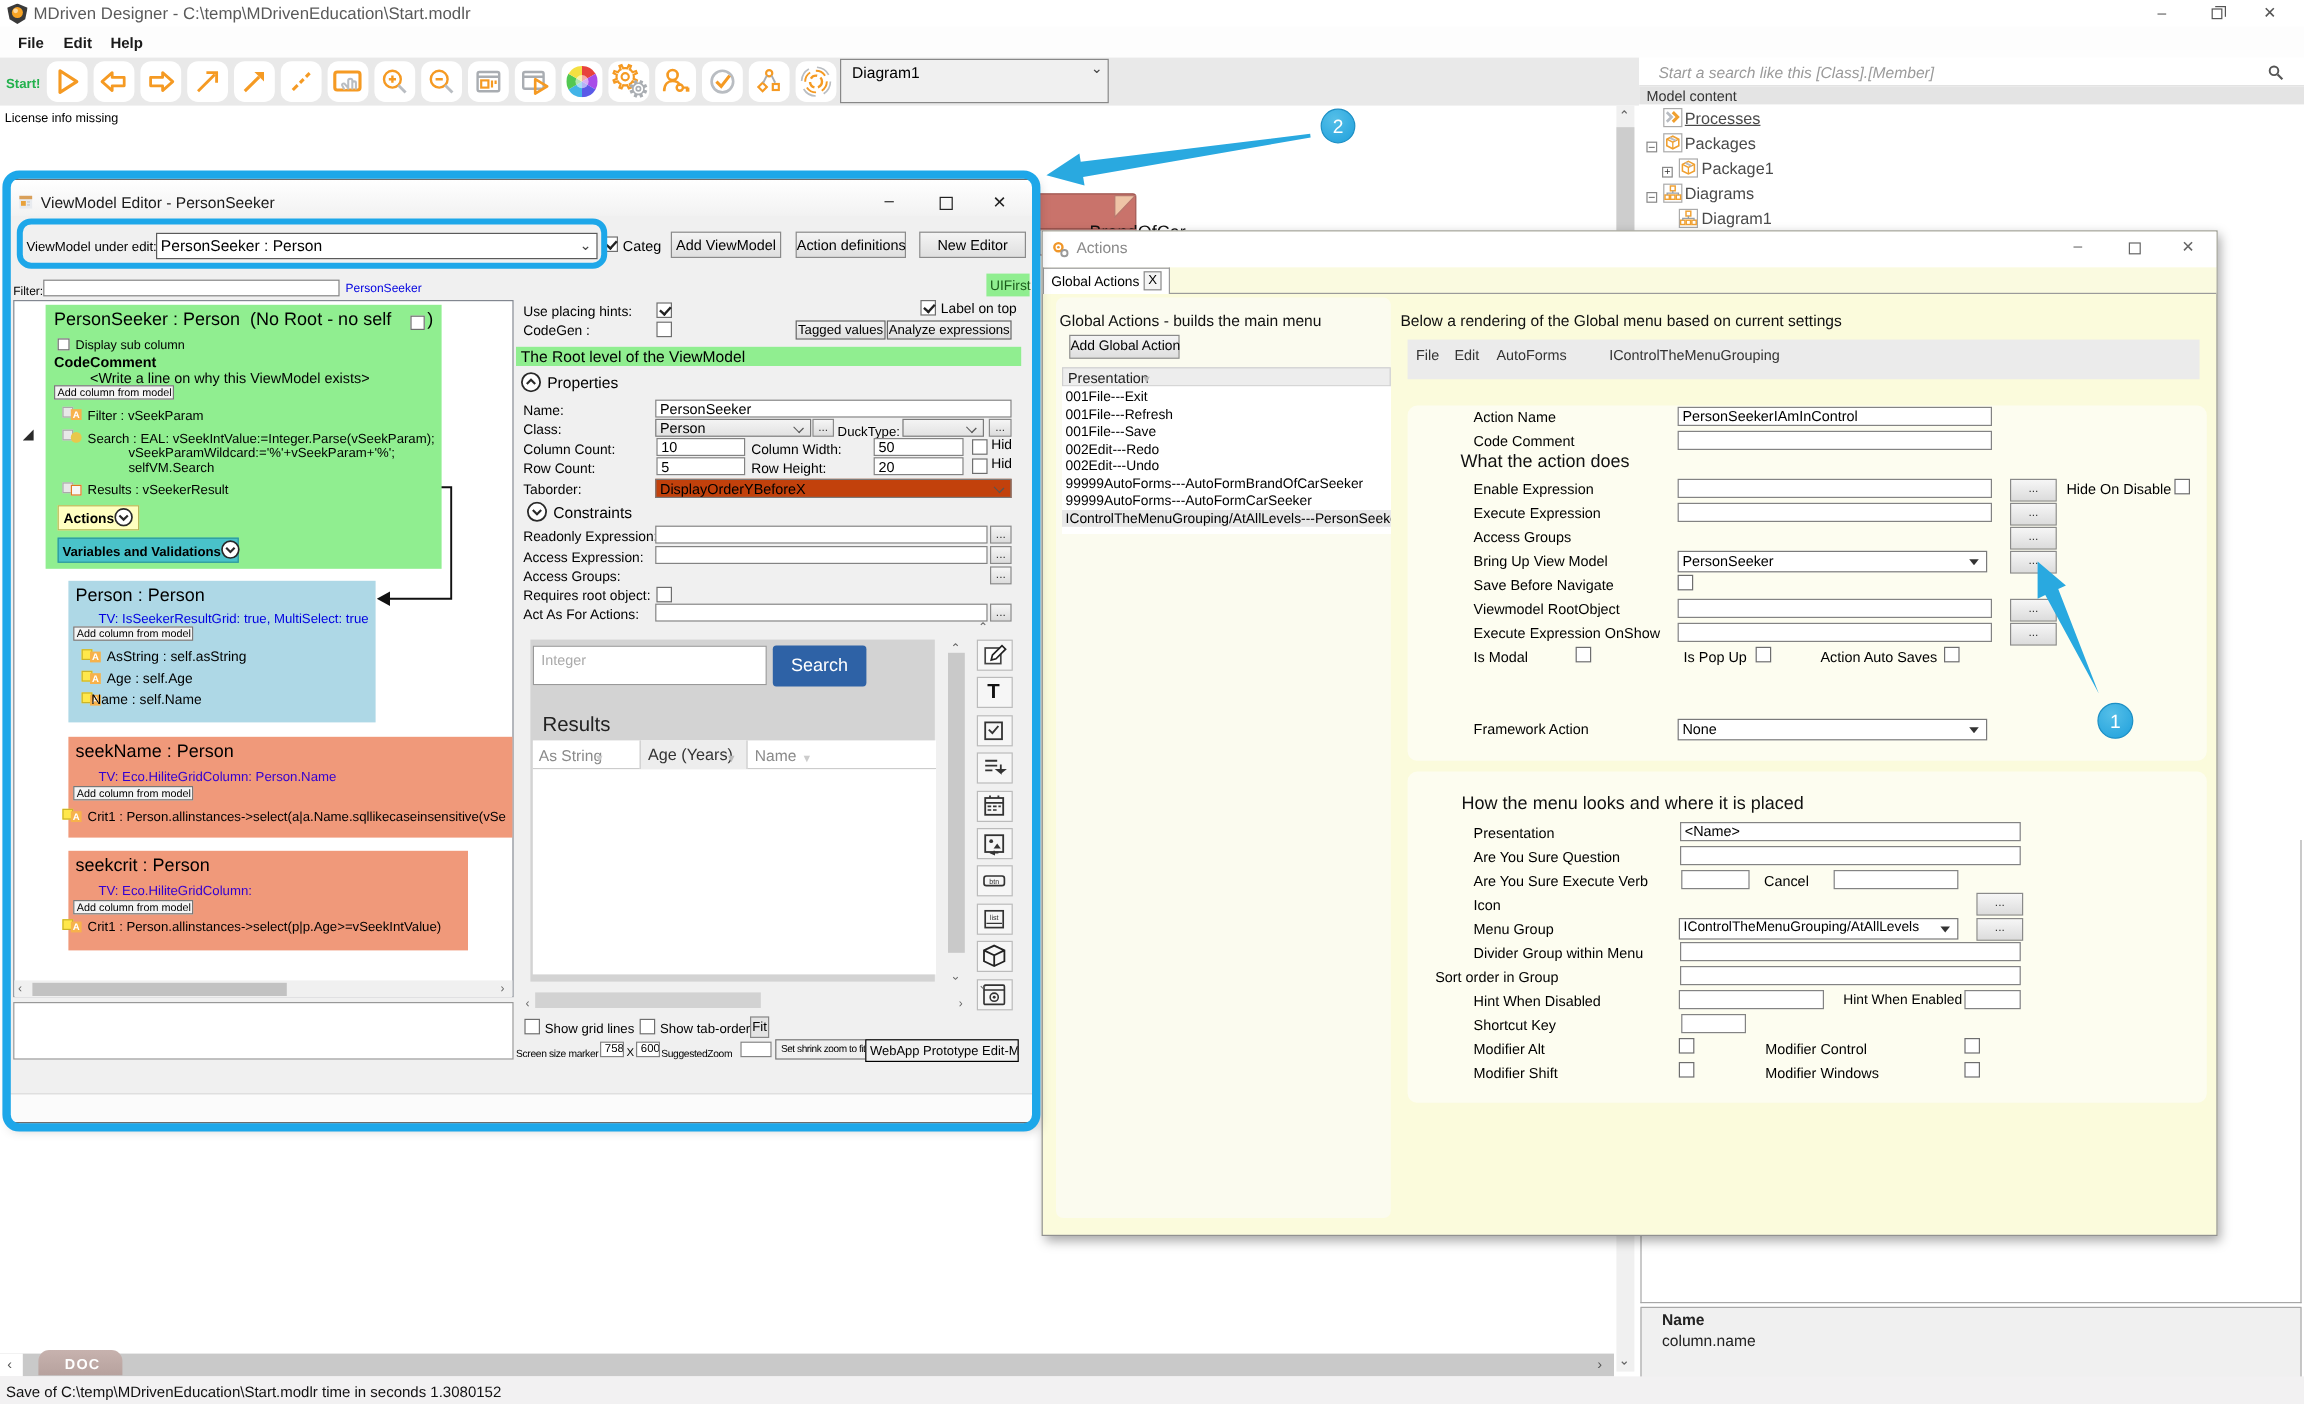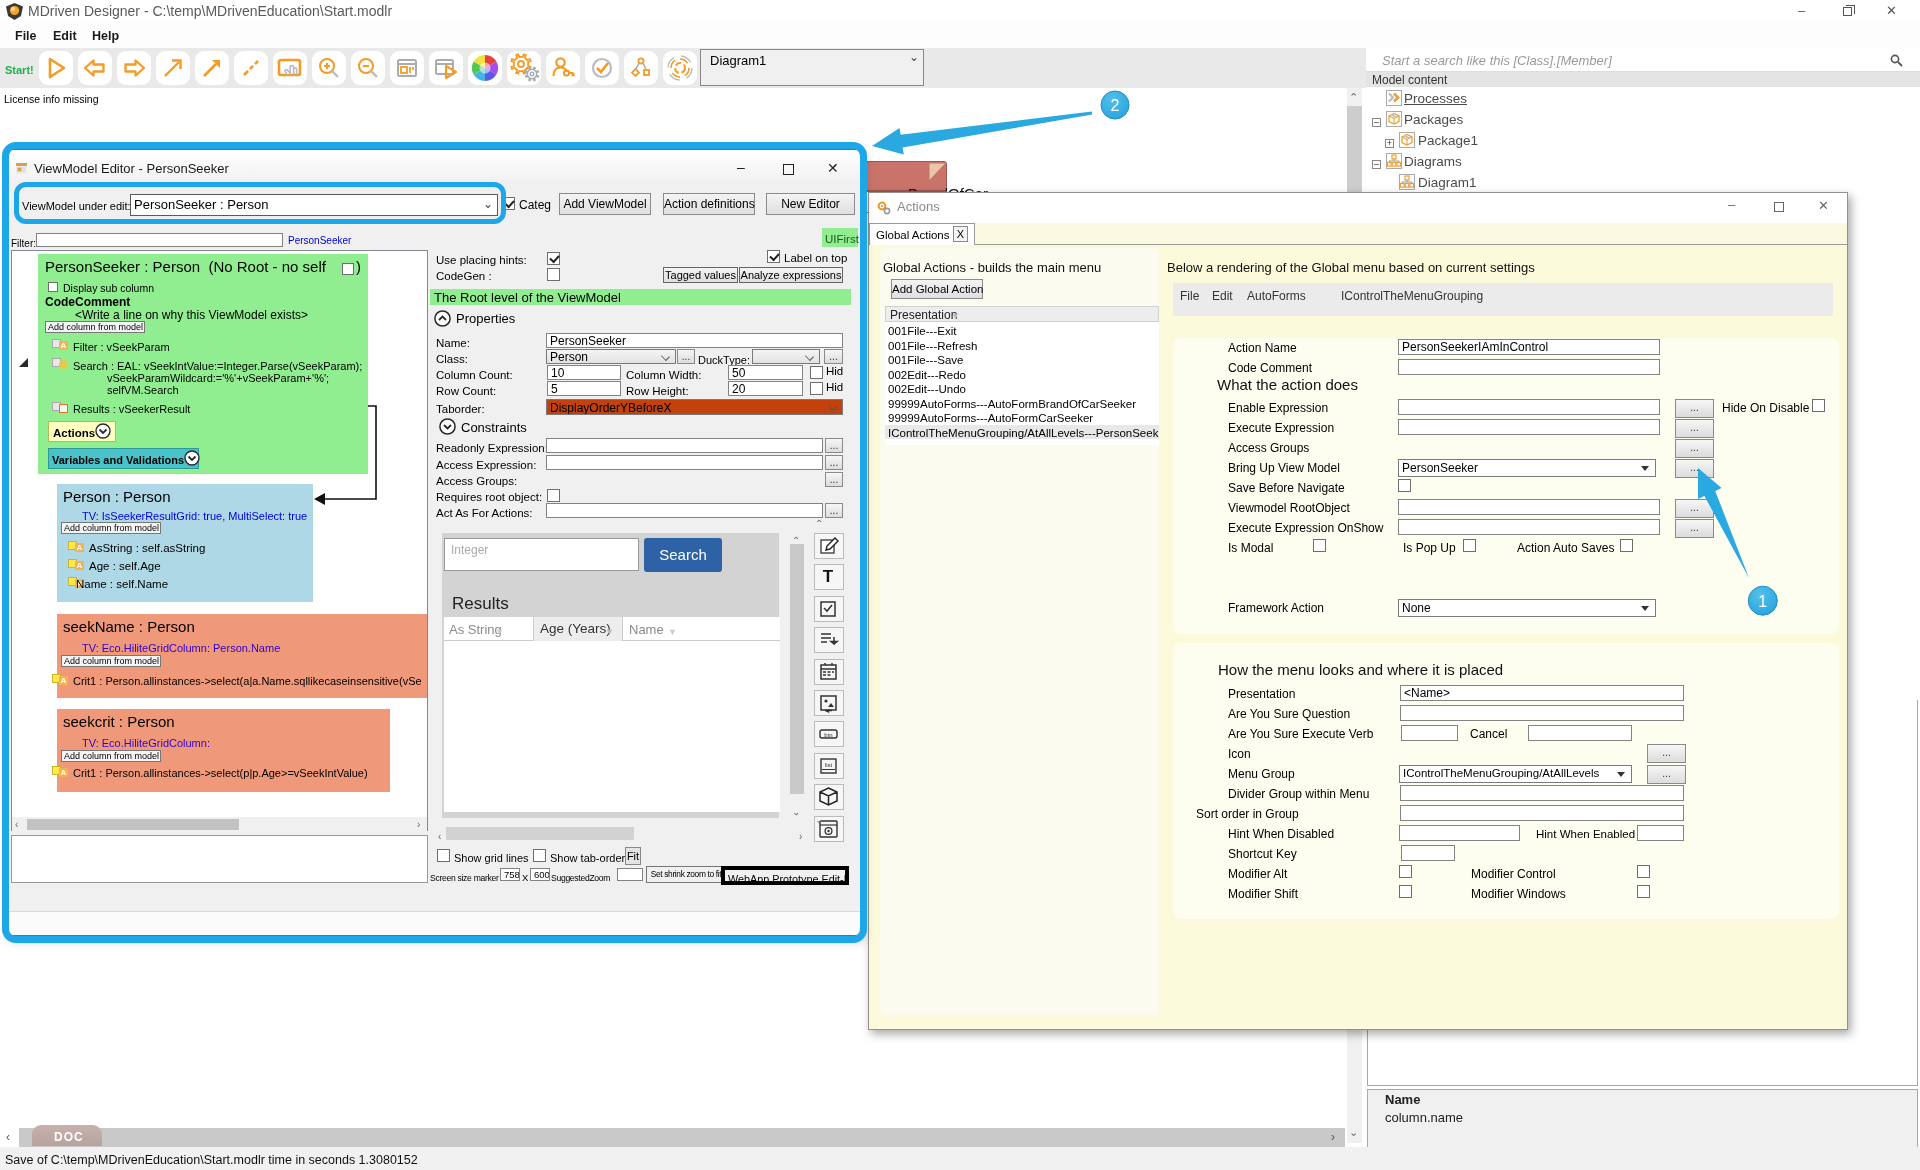--- a/index.html
+++ b/index.html
@@ -595,21 +595,21 @@
 <div class="cb" style="left:533px;top:849px;"></div>
 <div class="lbl" style="left:550px;top:851px;font-size:11px;">Show tab-order</div>
 <div class="abs" style="left:625px;top:847px;width:16px;height:18px;background:#e4e4e4;border:1px solid #888;font-size:11px;line-height:16px;text-align:center;">Fit</div>
 <div class="lbl" style="left:430px;top:871px;font-size:8.6px;letter-spacing:-0.3px;">Screen size marker</div>
 <div class="inp" style="left:500px;top:868px;width:20px;height:13px;font-size:9.5px;line-height:9px;">758</div>
 <div class="lbl" style="left:522px;top:871px;font-size:9.5px;">X</div>
 <div class="inp" style="left:530px;top:868px;width:20px;height:13px;font-size:9.5px;line-height:9px;">600</div>
 <div class="lbl" style="left:551px;top:871px;font-size:8.6px;letter-spacing:-0.3px;">SuggestedZoom</div>
 <div class="inp" style="left:617px;top:868px;width:26px;height:13px;"></div>
 <div class="abs" style="left:646px;top:866px;width:80px;height:17px;background:#f0f0f0;border:1px solid #777;font-size:8.4px;letter-spacing:-0.35px;line-height:15px;text-align:center;white-space:nowrap;">Set shrink zoom to fit</div>
-<div class="abs" style="left:721px;top:866px;width:128px;height:19px;background:#f0f0f0;border:4px solid #000000;font-size:10.8px;line-height:19px;padding-left:3px;white-space:nowrap;overflow:hidden;">WebApp Prototype Edit-M</div>
+<div class="abs" style="left:721px;top:866px;width:128px;height:19px;background:#f0f0f0;border:1px solid #000000;font-size:10.8px;line-height:19px;padding-left:3px;white-space:nowrap;overflow:hidden;">WebApp Prototype Edit-M</div>
 
 <div class="abs" style="left:2px;top:142px;width:865px;height:801px;border:7px solid #1da7e9;border-radius:14px;"></div>
 <div class="abs" style="left:14px;top:182px;width:492px;height:42px;border:5px solid #1da7e9;border-radius:12px;"></div>
 
 <svg class="abs" style="left:0;top:0;pointer-events:none;" width="1920" height="1170" viewBox="0 0 1920 1170">
 <polygon points="872,146 899.5,127.9 900.6,134.8 1091.8,111.5 1092.2,114.5 902.6,147.6 903.8,154.5" fill="#29a9e0"></polygon>
 <defs>
       <radialGradient id="cg" cx="0.4" cy="0.3" r="0.9">
         <stop offset="0" stop-color="#55bfe8"></stop>
         <stop offset="1" stop-color="#1fa0dc"></stop>

